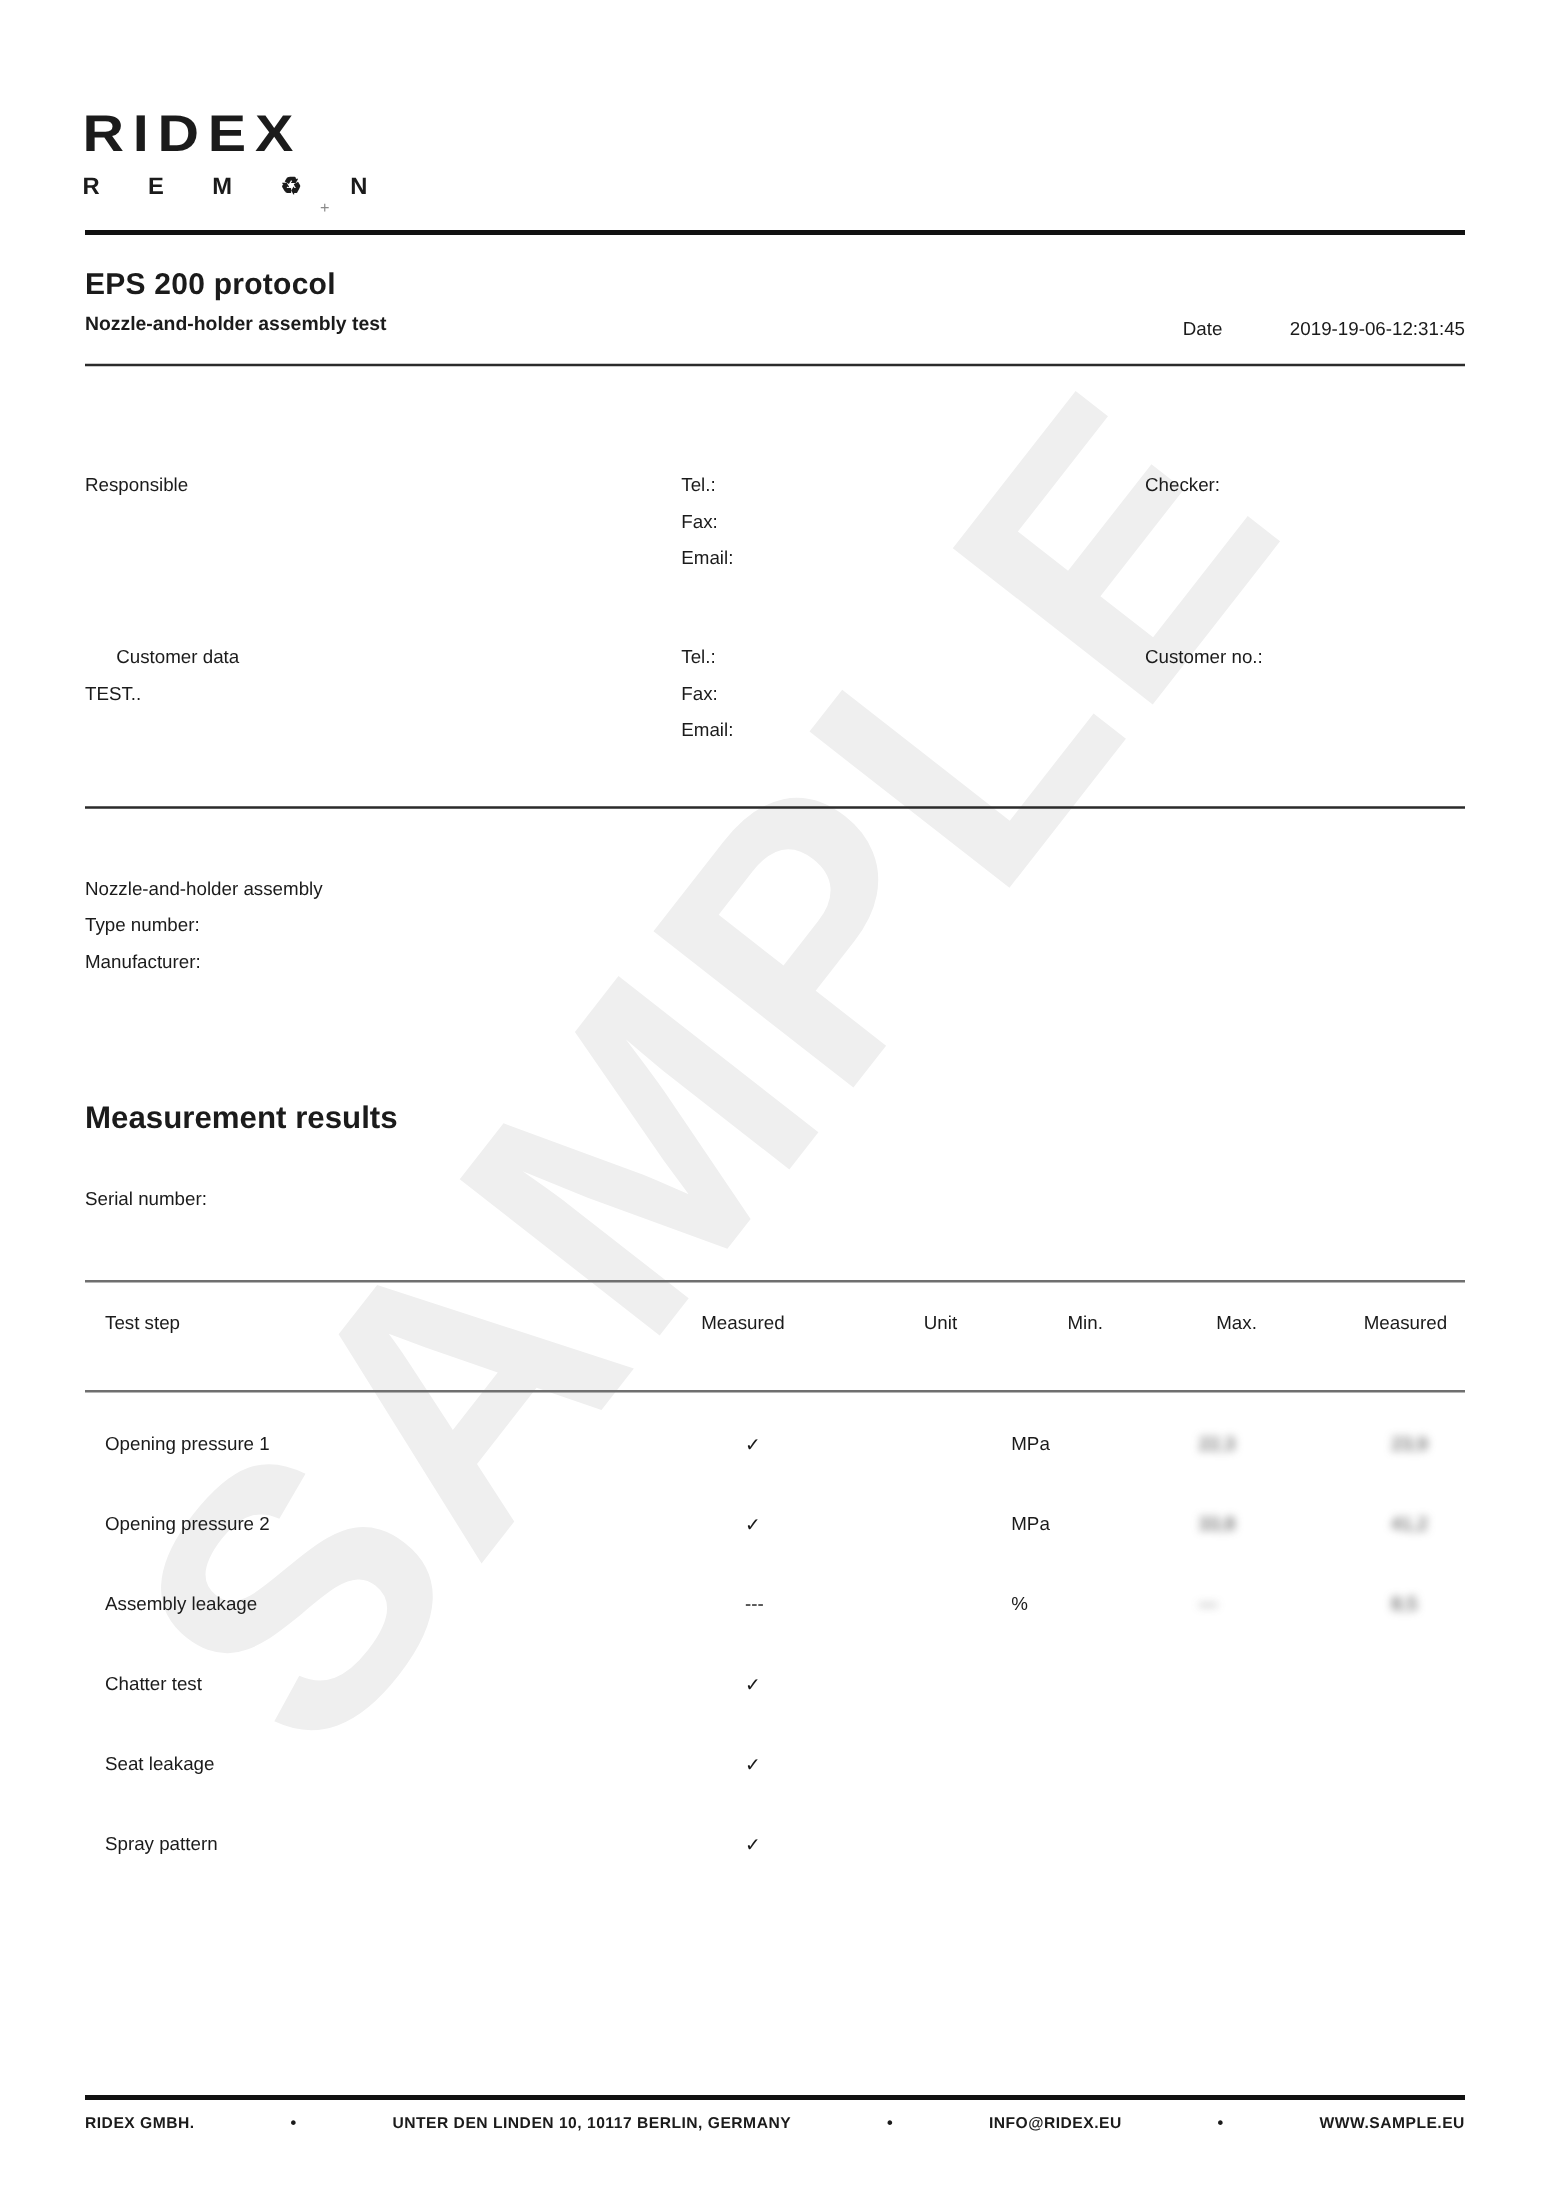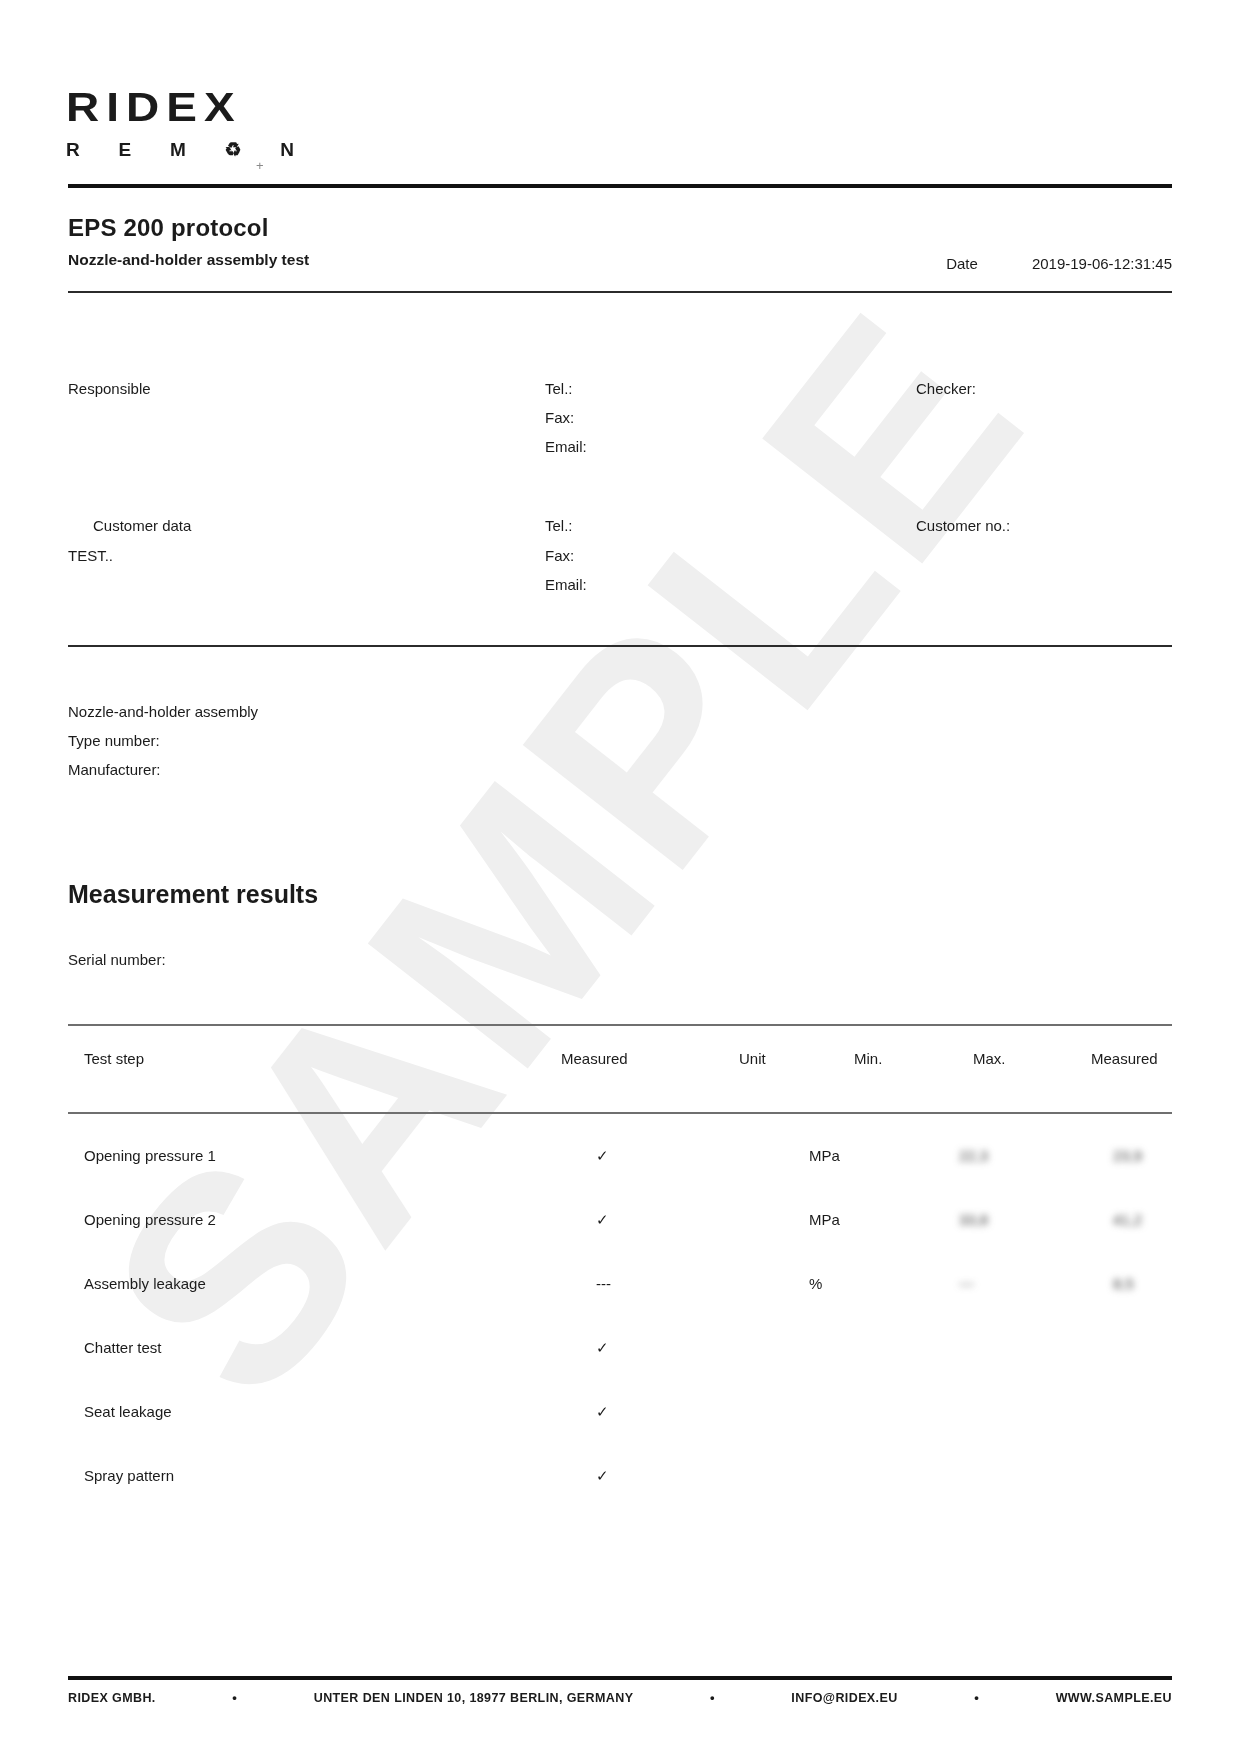--- a/index.html
+++ b/index.html
@@ -164,21 +164,21 @@
       <span></span>
       <span></span>
       <span></span>
       <span class="val-measured"></span>
     </div>
 
     <div class="rule rule-thick" style="top:1676px;"></div>
     <div class="footer">
       <span>RIDEX GMBH.</span>
       <span class="sep">•</span>
-      <span>UNTER DEN LINDEN 10, 18977 BERLIN, GERMANY</span>
+      <span>UNTER DEN LINDEN 10, 10117 BERLIN, GERMANY</span>
       <span class="sep">•</span>
       <span>INFO@RIDEX.EU</span>
       <span class="sep">•</span>
       <span>WWW.SAMPLE.EU</span>
     </div>
 
   </div>
 </div>
 
 </body></html>

